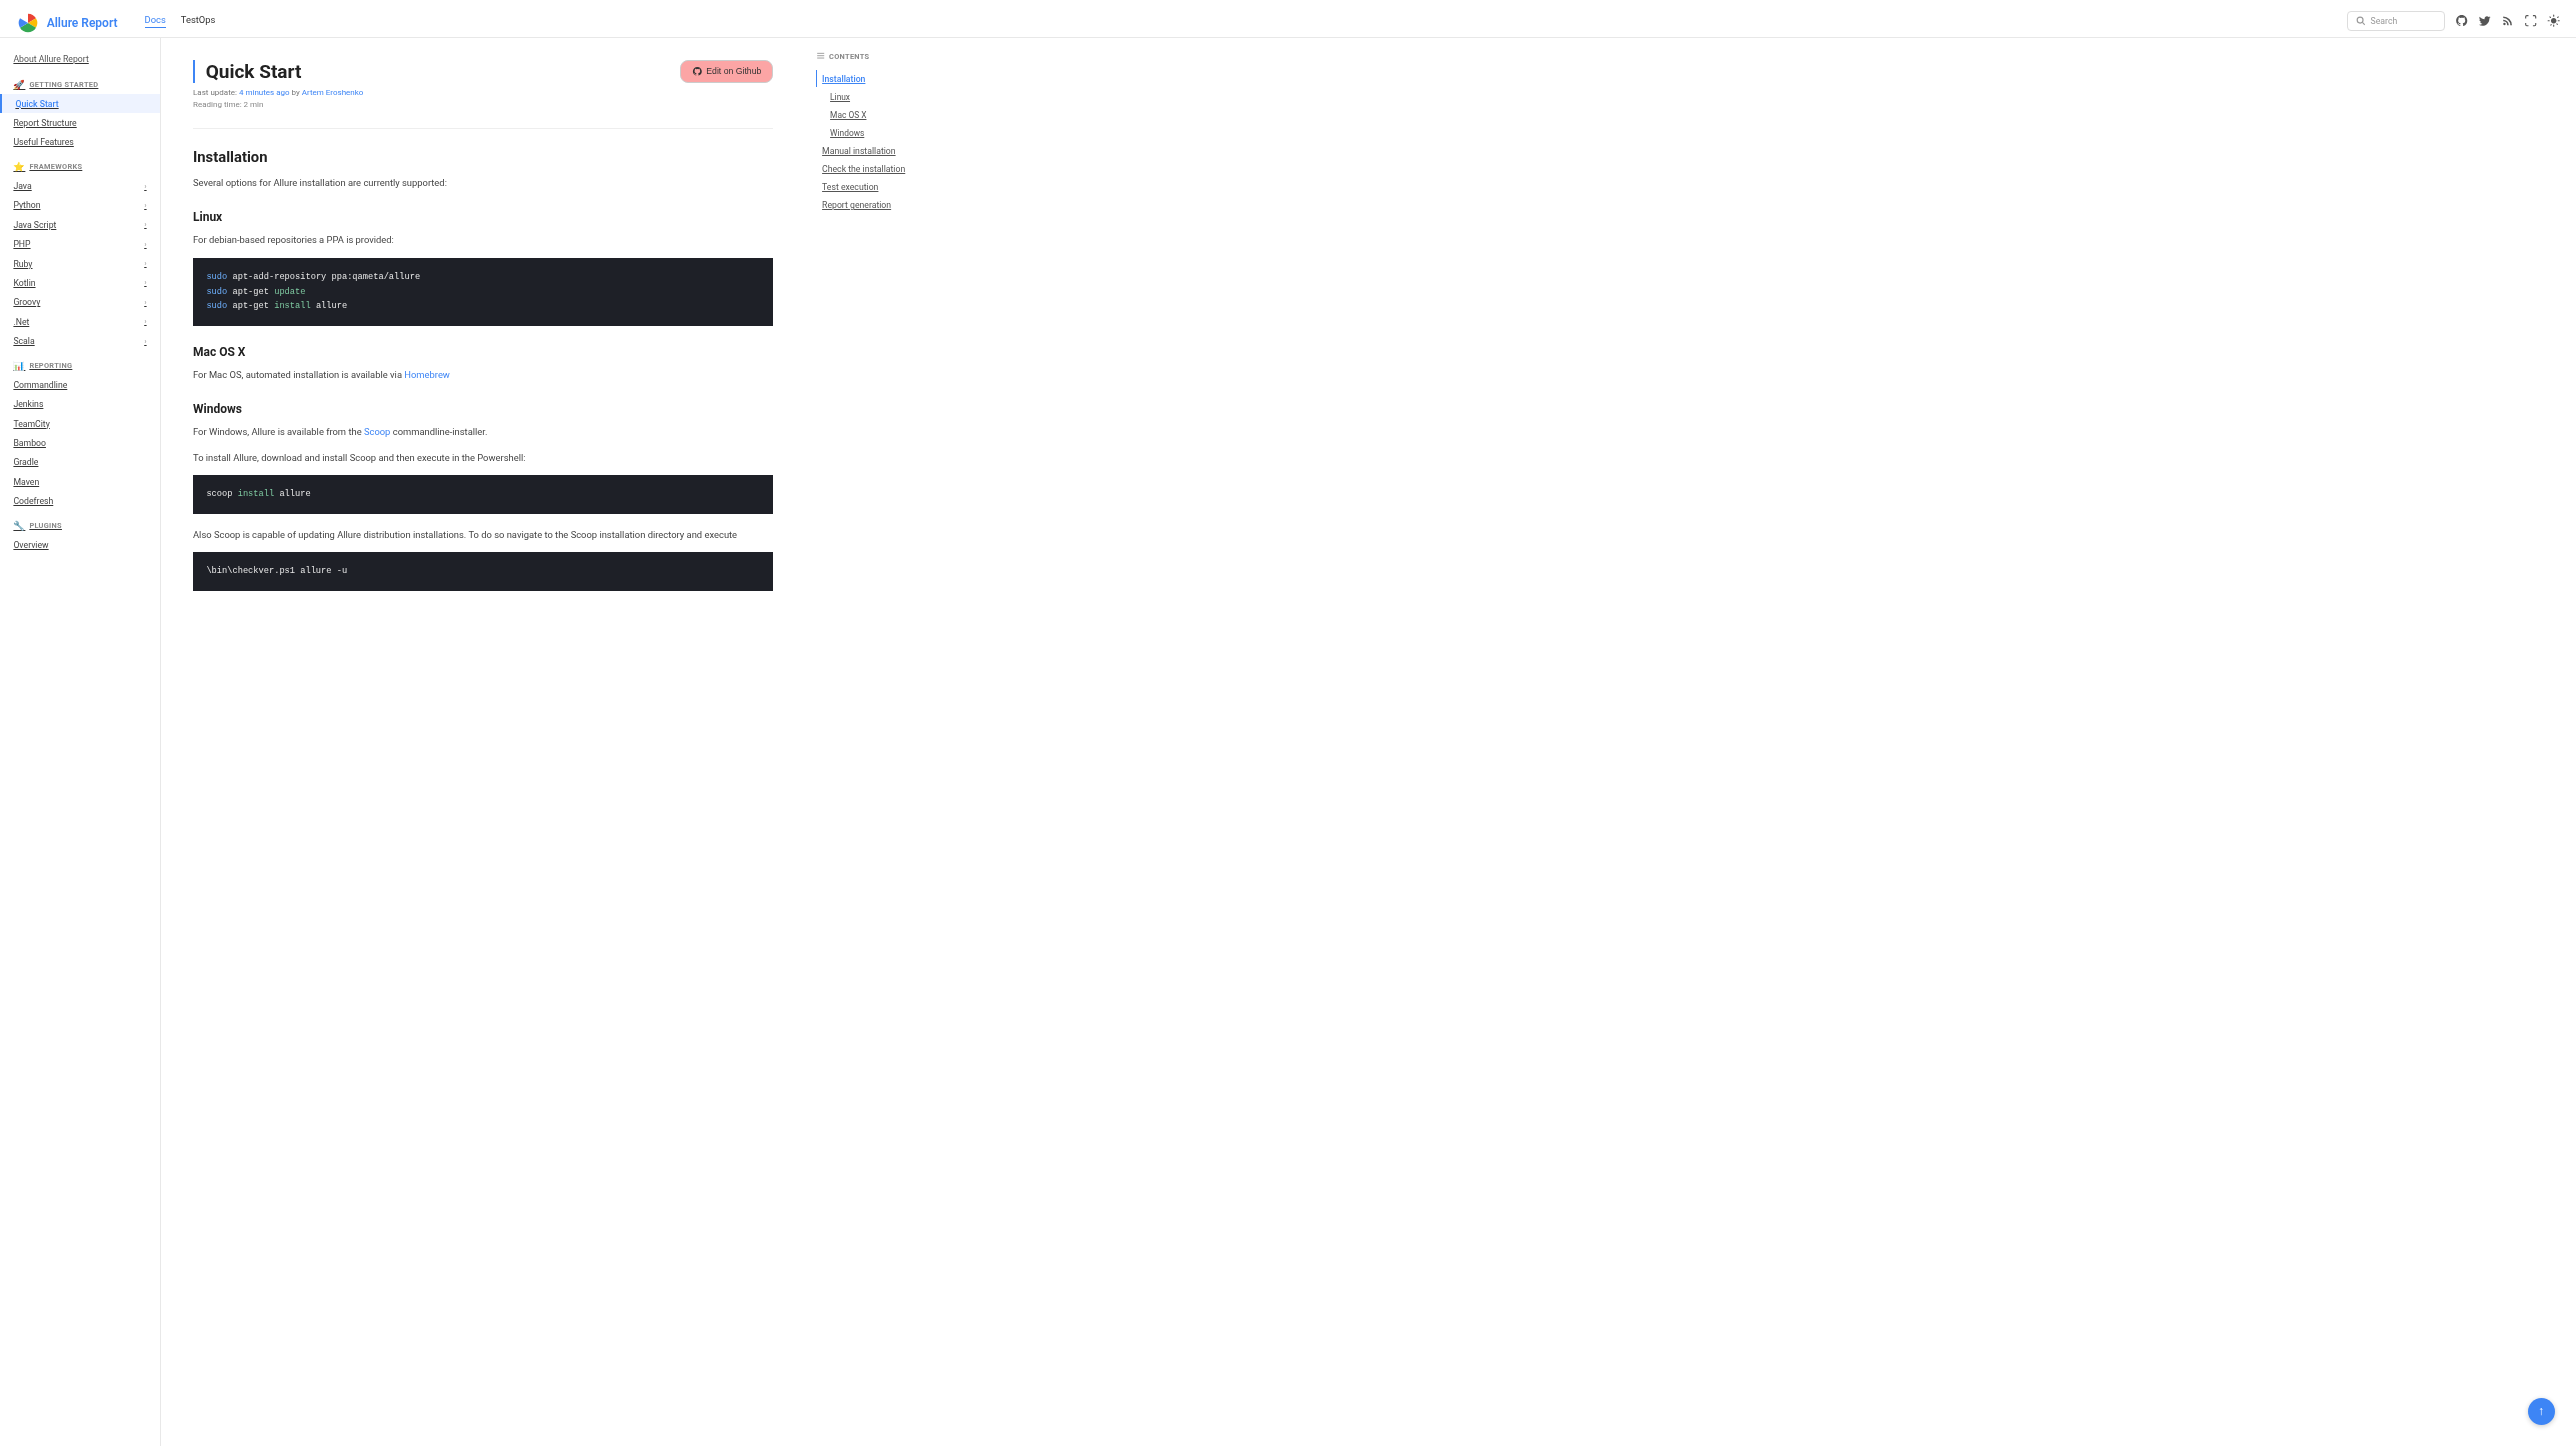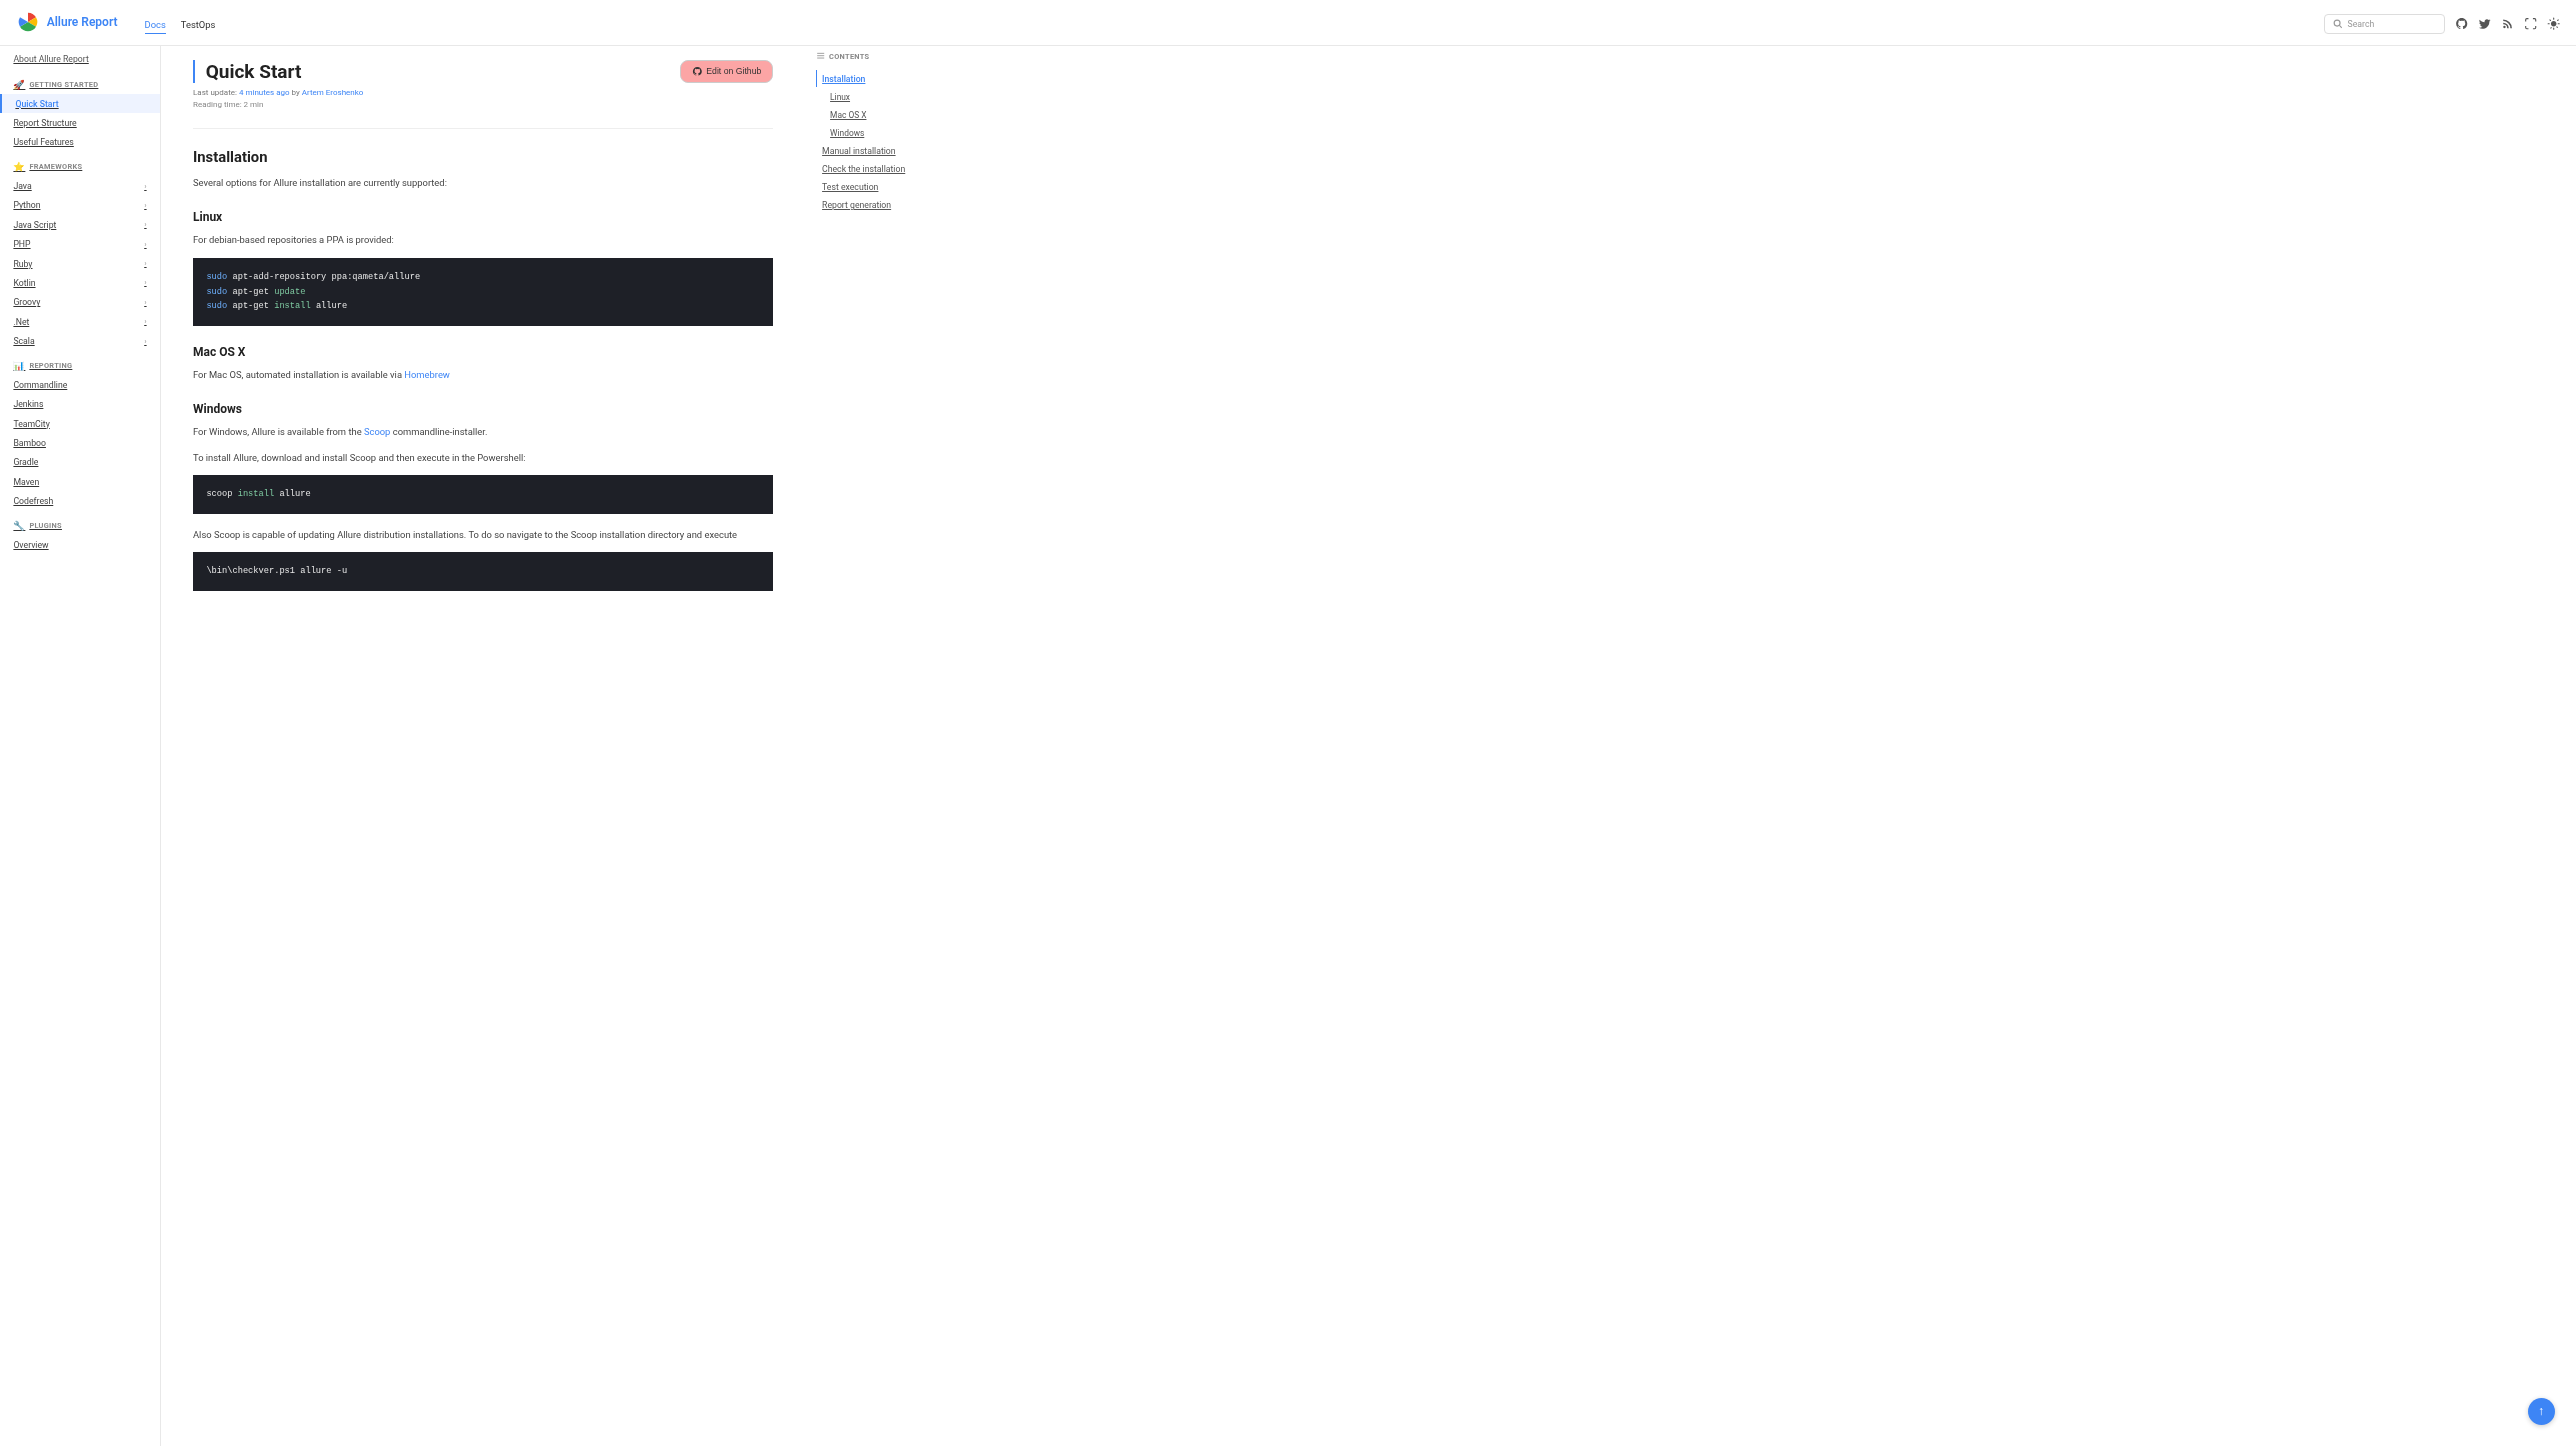--- a/index.html
+++ b/index.html
@@ -1,34 +1,34 @@
 <!DOCTYPE html>
 <html style="font-size:10.7px"><head>
   <meta charset="utf-8">
   <style>
     * { box-sizing: border-box; margin: 0; padding: 0; }
     body { font-family: -apple-system, BlinkMacSystemFont, 'Segoe UI', Roboto, sans-serif; font-size: 9.4px; color: #333; background: #fff; display: flex; flex-direction: column; min-height: 100vh; }
 
     
     .top-nav {
-      display: flex; align-items: flex-end; padding: 11px 16px; height: 38px;
-      border-bottom: 0.7px solid #e8e8e8; background: #fff; position: sticky; top: 8px; z-index: 100;
+      display: flex; align-items: flex-start; padding: 11px 16px; height: 38px;
+      border-bottom: 0.7px solid #e8e8e8; background: #fff; position: sticky; top: 0; z-index: 100;
     }
     .logo-area { display: flex; align-items: center; gap: 6.7px; text-decoration: none; margin-right: 27px; }
     .logo-circle { width: 24px; height: 24px; }
     .logo-text { font-size: 12px; font-weight: 300; color: #333; }
     .logo-text span { color: #3d85f5; font-weight: 600; }
     .nav-links { display: flex; gap: 15px; }
     .nav-link { text-decoration: none; color: #333; font-size: 9.4px; padding: 2.7px 0; }
     .nav-link.active { color: #3d85f5; border-bottom: 1.3px solid #3d85f5; }
     .nav-right { margin-left: auto; display: flex; align-items: center; gap: 10.7px; }
     .search-box {
       display: flex; align-items: center; gap: 5.4px;
       border: 0.7px solid #ddd; border-radius: 4px; padding: 4px 8px;
-      width: 121px; cursor: text; color: #999;
+      width: 98px; cursor: text; color: #999;
     }
     .search-icon-svg { width: 9.4px; height: 9.4px; color: #999; }
     .top-icons { display: flex; gap: 9.4px; align-items: center; }
     .top-icon { width: 13.4px; height: 13.4px; cursor: pointer; color: #555; }
 
     
     .page-layout { display: flex; flex: 1; }
 
     
     .left-sidebar {

